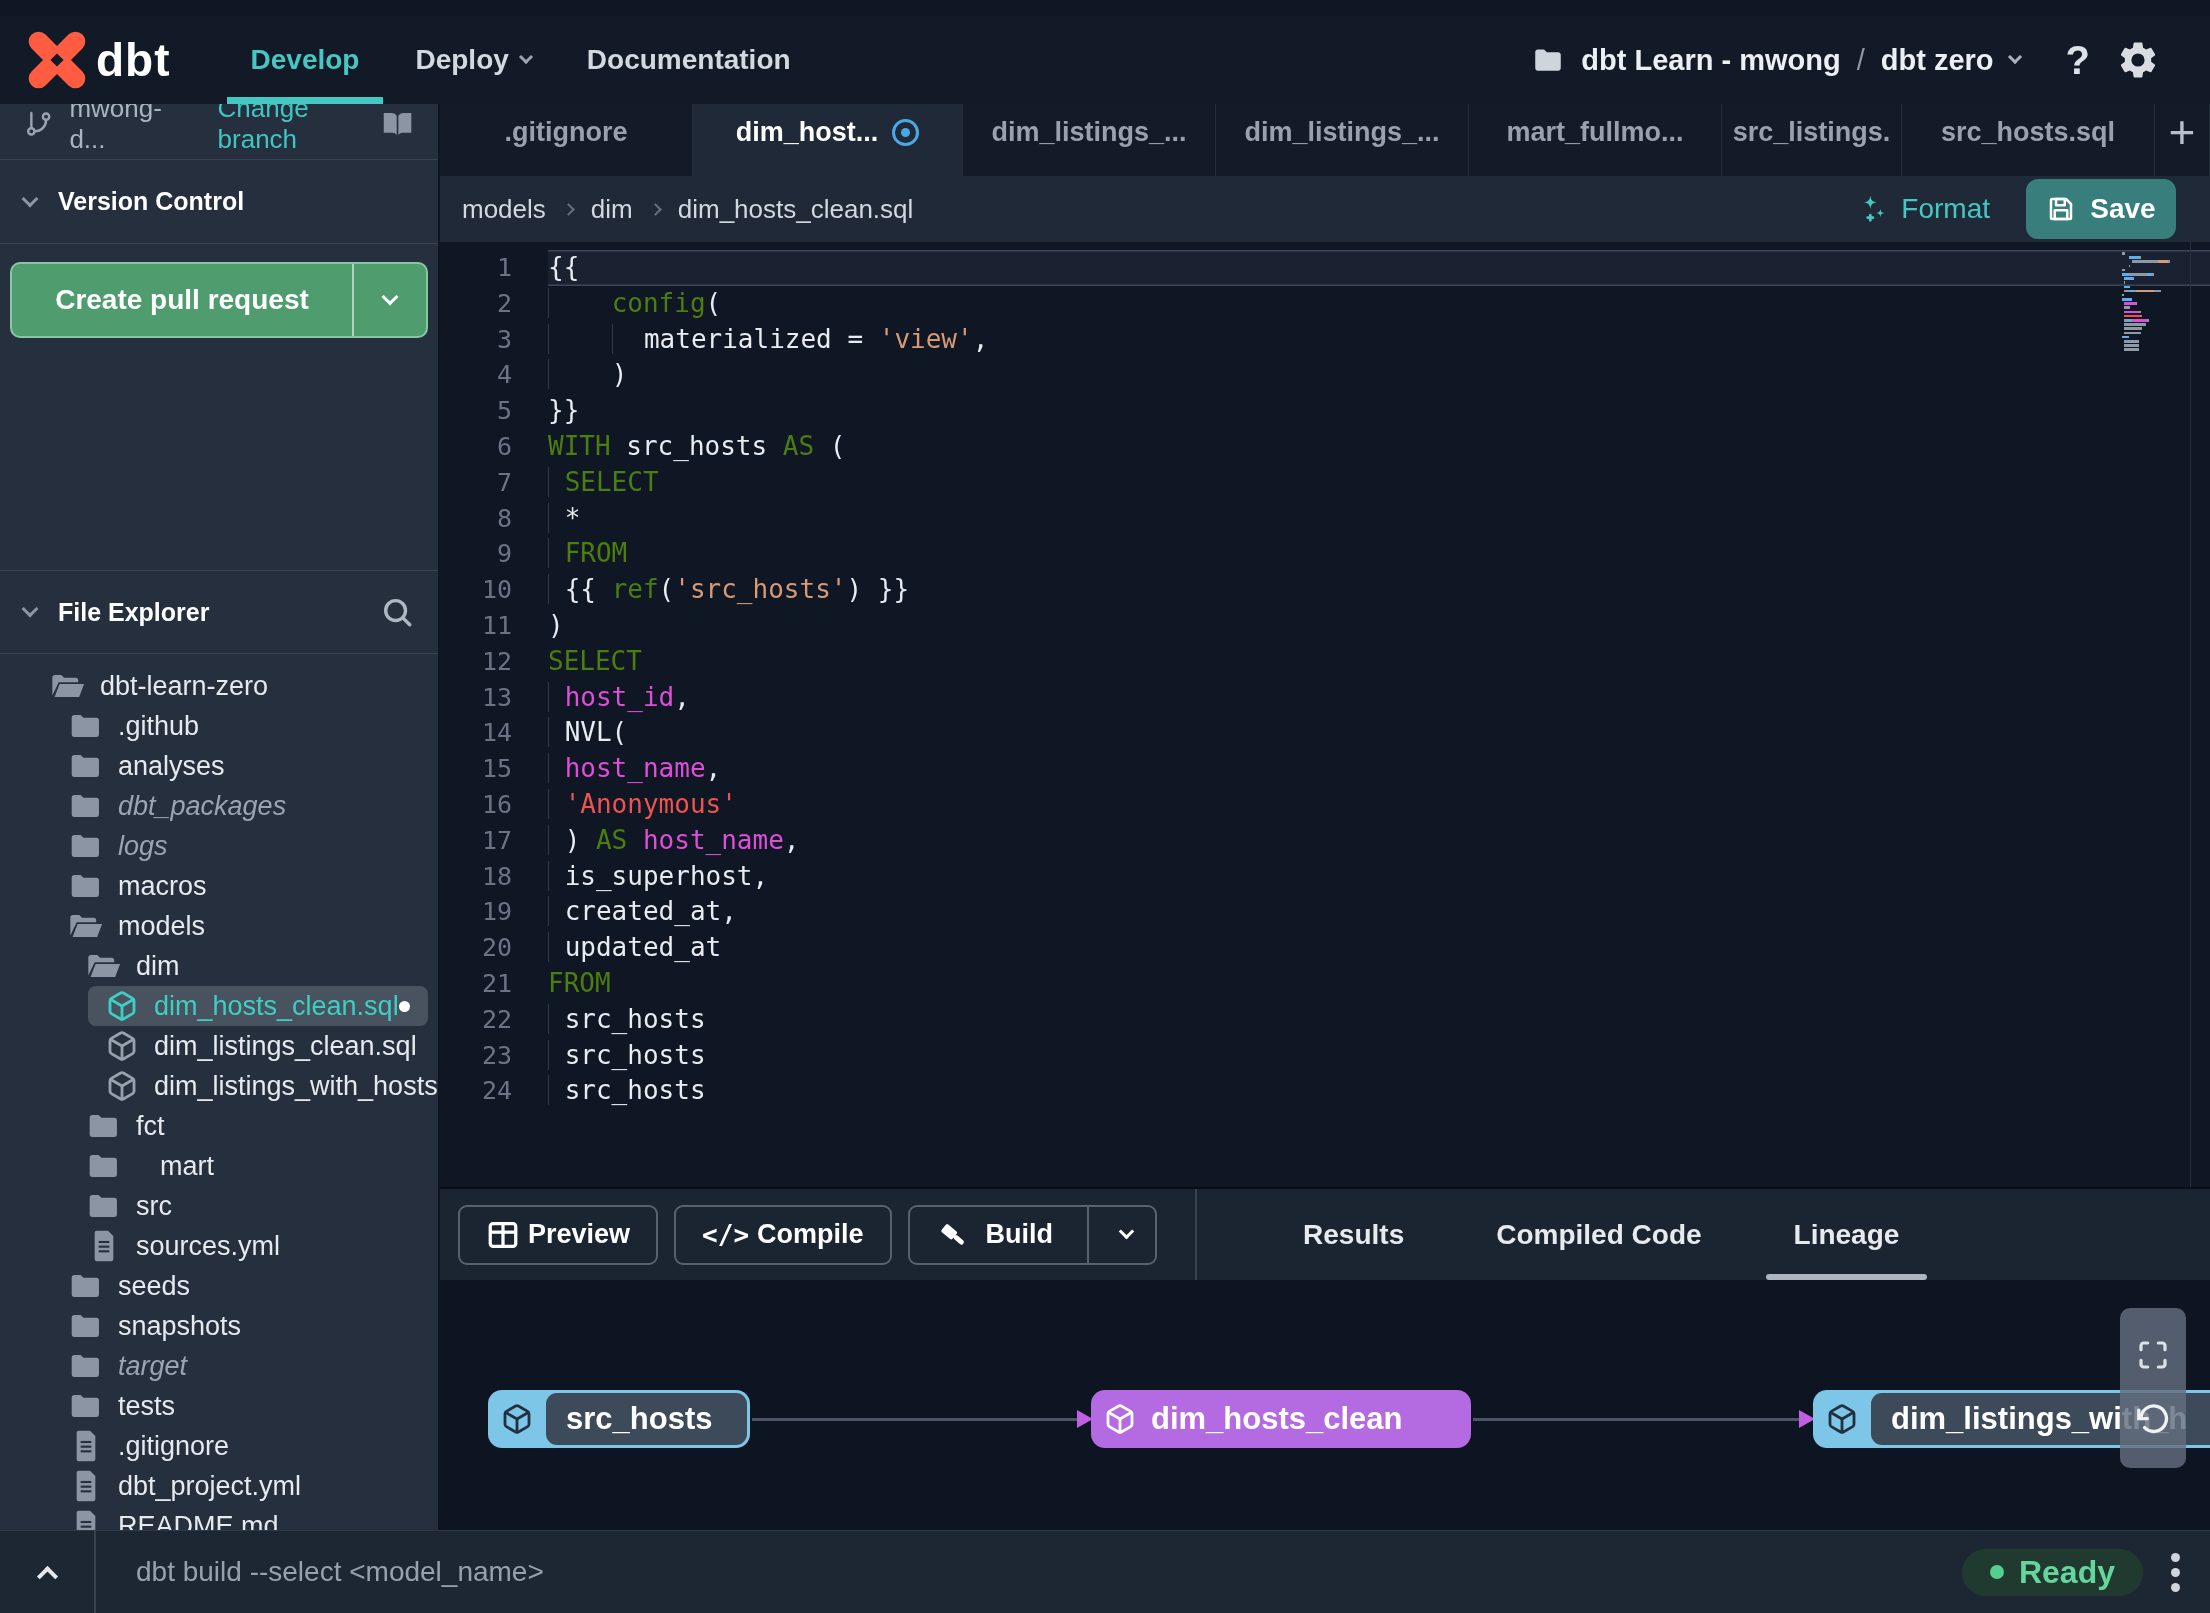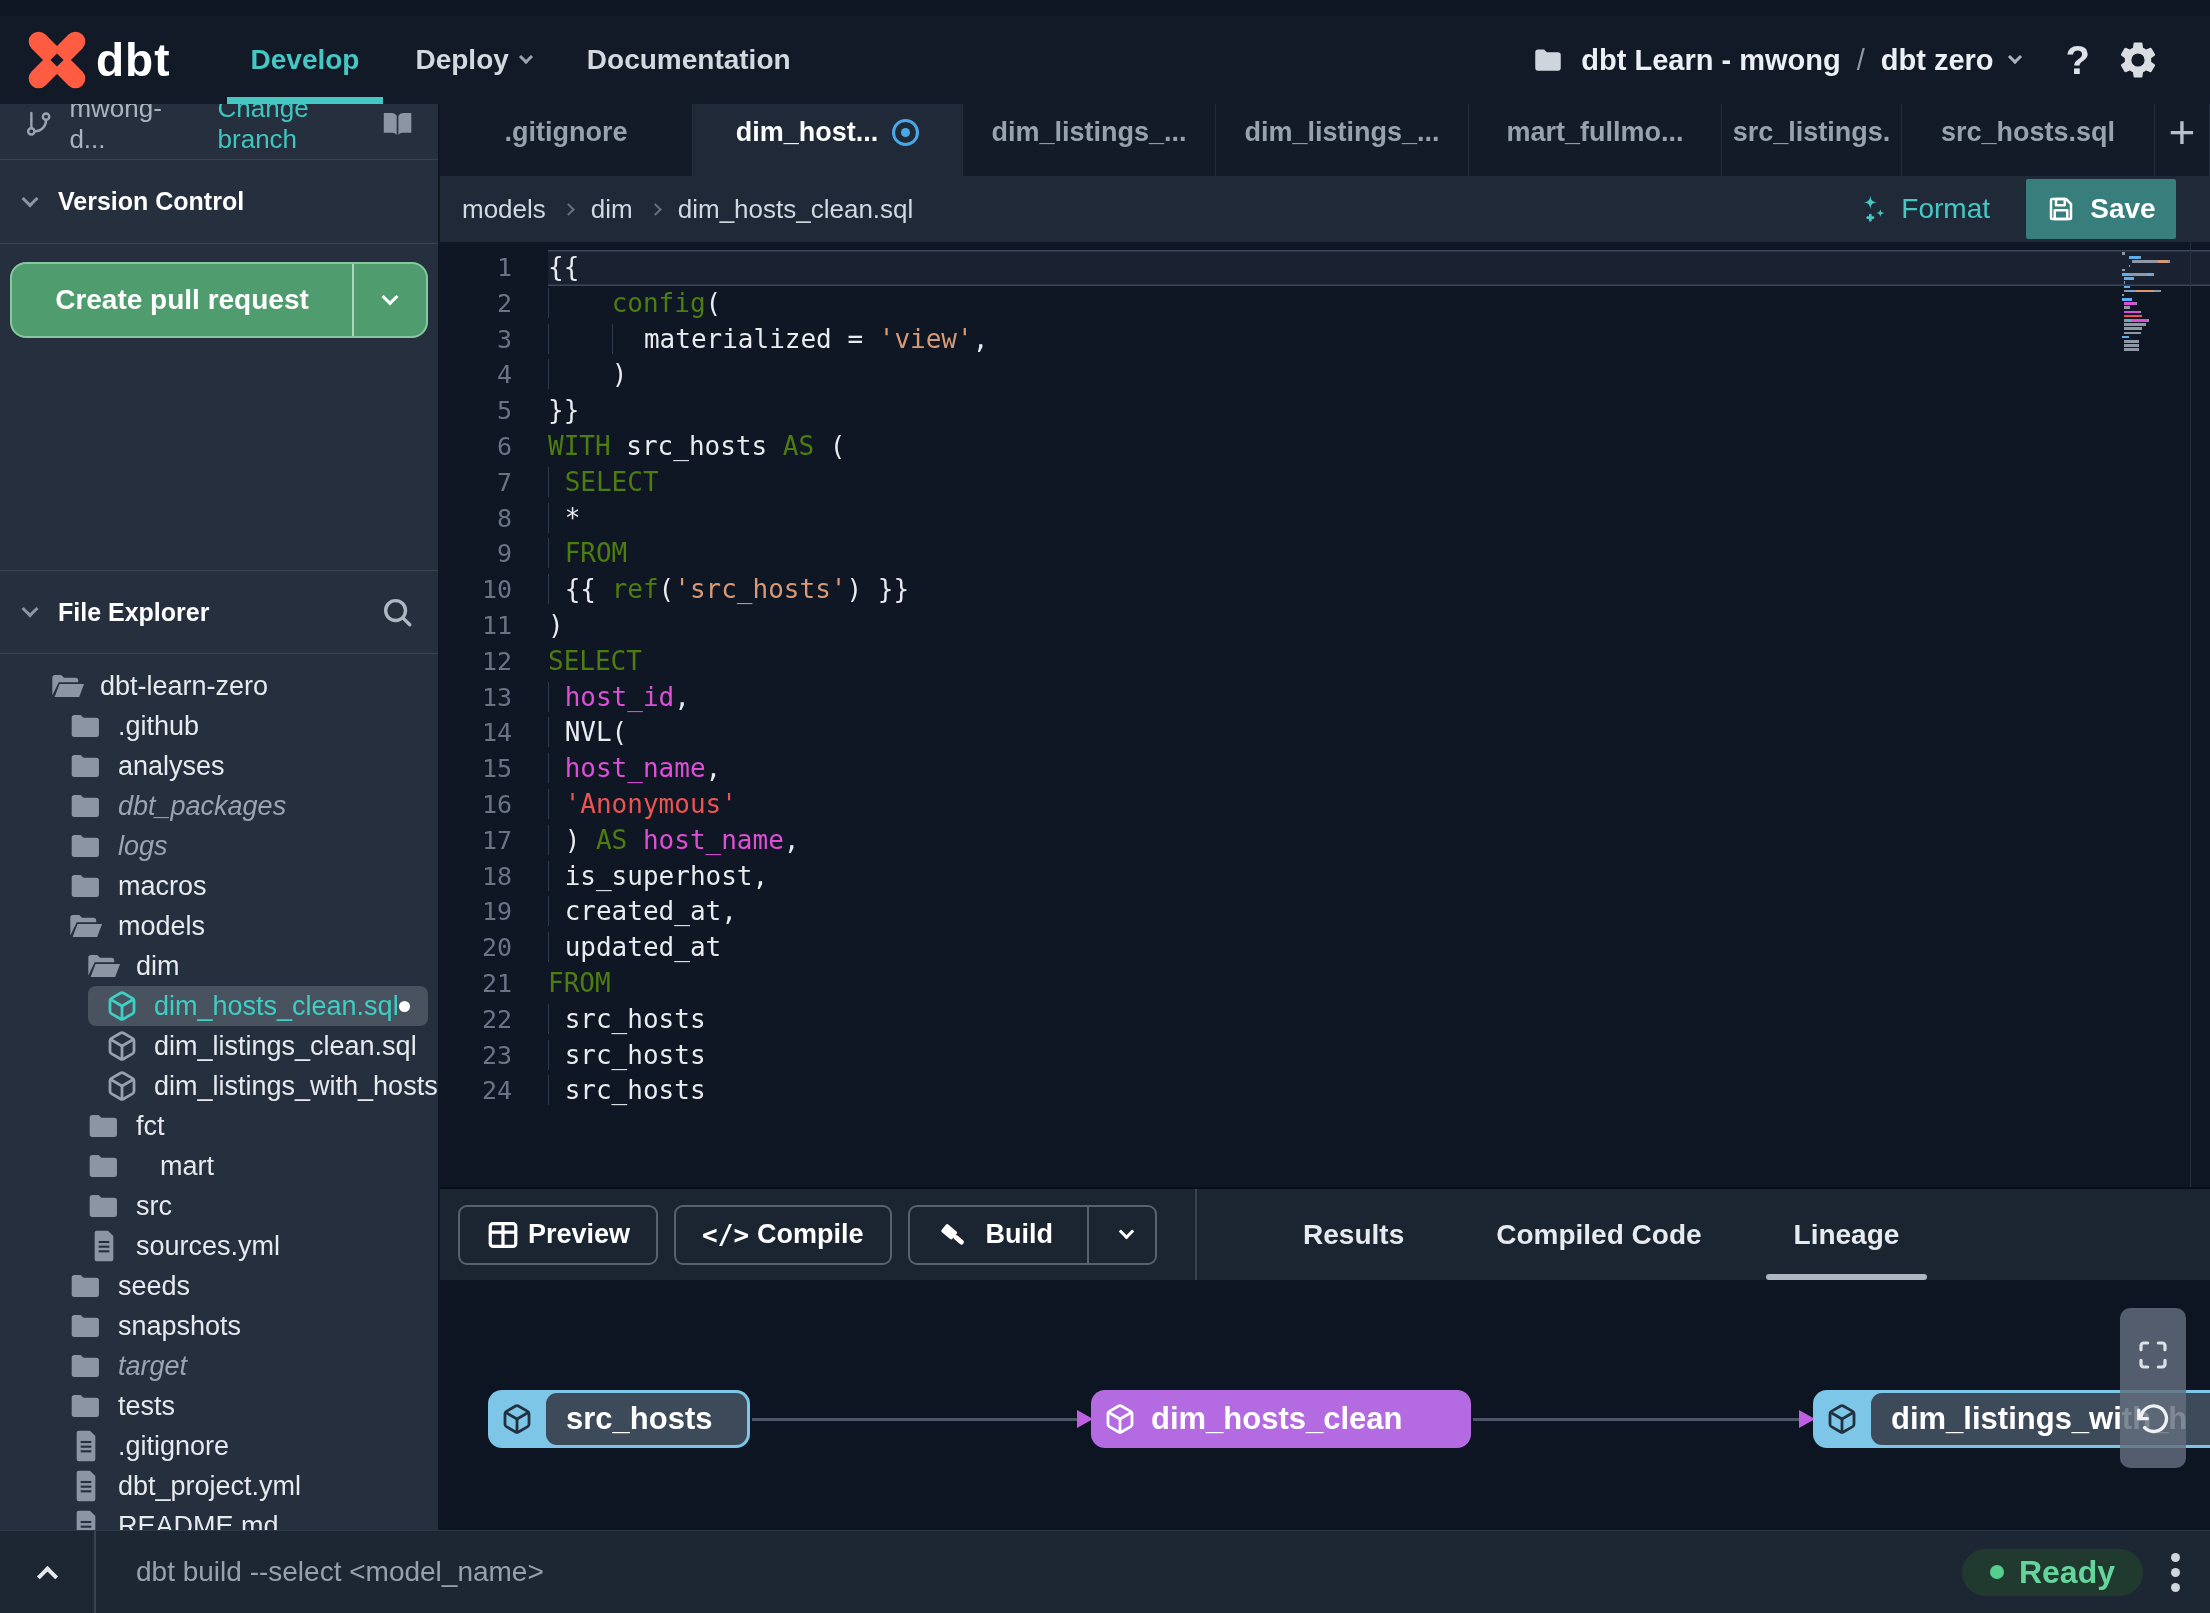--- a/index.html
+++ b/index.html
@@ -32,21 +32,21 @@
   .branch-row{position:absolute;top:0;left:0;right:0;height:72px;display:flex;align-items:center;padding:0 24px;border-bottom:1px solid #39434f}
   .branch-name{color:#aab4c0;font-size:26px;margin-left:16px}
   .branch-link{color:#3fc6c0;font-size:26px;margin-left:30px;cursor:pointer}
   .book{margin-left:auto;cursor:pointer}
   .section-h{position:absolute;left:0;right:0;height:84px;display:flex;align-items:center;padding:0 24px;border-bottom:1px solid #39434f;cursor:pointer}
   .section-h .chev{border-color:#8b95a3}
   .section-h .t{font-size:25px;font-weight:700;color:#fff;margin-left:22px}
   .vc-h{top:72px}
   .fe-h{top:482px;border-top:1px solid #39434f}
   .fe-h .srch{margin-left:auto;cursor:pointer}
-  .pr-btn{position:absolute;top:174px;left:10px;width:418px;height:76px;border-radius:16px;background:#4f9d6e;border:2px solid #87c7a2;display:flex;align-items:stretch;cursor:pointer;overflow:hidden}
+  .pr-btn{position:absolute;top:174px;left:10px;width:418px;height:76px;border-radius:10px;background:#4f9d6e;border:2px solid #87c7a2;display:flex;align-items:stretch;cursor:pointer;overflow:hidden}
   .pr-main{flex:1;display:flex;align-items:center;justify-content:center;font-size:28px;font-weight:600;color:#fff}
   .pr-split{width:2px;background:rgba(255,255,255,.55)}
   .pr-caret{width:72px;display:flex;align-items:center;justify-content:center;color:#fff}
   .tree{position:absolute;top:558px;left:0;right:0;bottom:0;overflow:hidden;padding-top:20px}
   .trow{height:40px;display:flex;align-items:center;font-size:27px;color:#e6eaee;cursor:pointer;white-space:nowrap}
   .trow .tic{width:36px;display:flex;justify-content:center;margin-right:14px;flex:none}
   .trow.dim{color:#9aa4b2;font-style:italic}
   .trow.sel{background:#49535f;border-radius:8px;margin-right:10px;color:#3ecfc4}
   .tdot{width:11px;height:11px;border-radius:50%;background:#fff;margin-left:auto;margin-right:22px;flex:none}
 
@@ -56,21 +56,21 @@
   .tab{display:flex;align-items:center;justify-content:center;gap:14px;border-right:1px solid #232d3b;color:#98a2ae;font-weight:700;font-size:27px;cursor:pointer;overflow:hidden;white-space:nowrap;padding:0 8px}
   .tab.active{background:#1f2937;color:#fff}
   .tab.plus{font-weight:400;color:#b7bfc9;font-size:46px}
   .mod-ring{width:27px;height:27px;border:3px solid #4aa8e8;border-radius:50%;display:flex;align-items:center;justify-content:center;flex:none}
   .mod-ring i{width:9px;height:9px;border-radius:50%;background:#4aa8e8}
 
   .ed-head{height:66px;background:#1f2937;display:flex;align-items:center;flex:none}
   .crumbs{display:flex;align-items:center;gap:18px;margin-left:22px;font-size:26px;color:#d2d8e0}
   .crumbs .chev{width:9px;height:9px;border-width:2.5px;border-color:#66707f;transform:rotate(-45deg);margin-top:0}
   .fmt{margin-left:auto;display:flex;align-items:center;gap:12px;color:#45c8c3;font-size:28px;cursor:pointer;margin-right:36px}
-  .savebtn{width:150px;height:60px;background:#377e7c;border-radius:2px;display:flex;align-items:center;justify-content:center;gap:14px;color:#fff;font-size:28px;font-weight:600;cursor:pointer;margin-right:34px}
+  .savebtn{width:150px;height:60px;background:#377e7c;border-radius:12px;display:flex;align-items:center;justify-content:center;gap:14px;color:#fff;font-size:28px;font-weight:600;cursor:pointer;margin-right:34px}
 
   .editor{position:relative;flex:1;background:#0f1624;overflow:hidden;padding-top:8px}
   .line{display:flex;height:35.8px;line-height:35.8px;font-family:"DejaVu Sans Mono",monospace;font-size:26px;white-space:pre;cursor:text}
   .ln{width:108px;text-align:right;padding-right:36px;color:#6a7486;flex:none;font-size:25px}
   .lc{flex:1}
   .line.cur .lc{background:#1a2232;box-shadow:inset 0 1.5px 0 #3c4658, inset 0 -1.5px 0 #3c4658}
   .tk.p{color:#e8ebef}.tk.k{color:#4d7c0f}.tk.s{color:#d89a76}.tk.r{color:#ee5350}.tk.i{color:#de4fd8}
   .tk.g{border-left:1.5px solid #2e3a4d}
   .rail{position:absolute;top:0;bottom:0;right:19px;width:1.5px;background:#252f3e}
   .minimap{position:absolute;top:10px;right:26px;width:62px}

